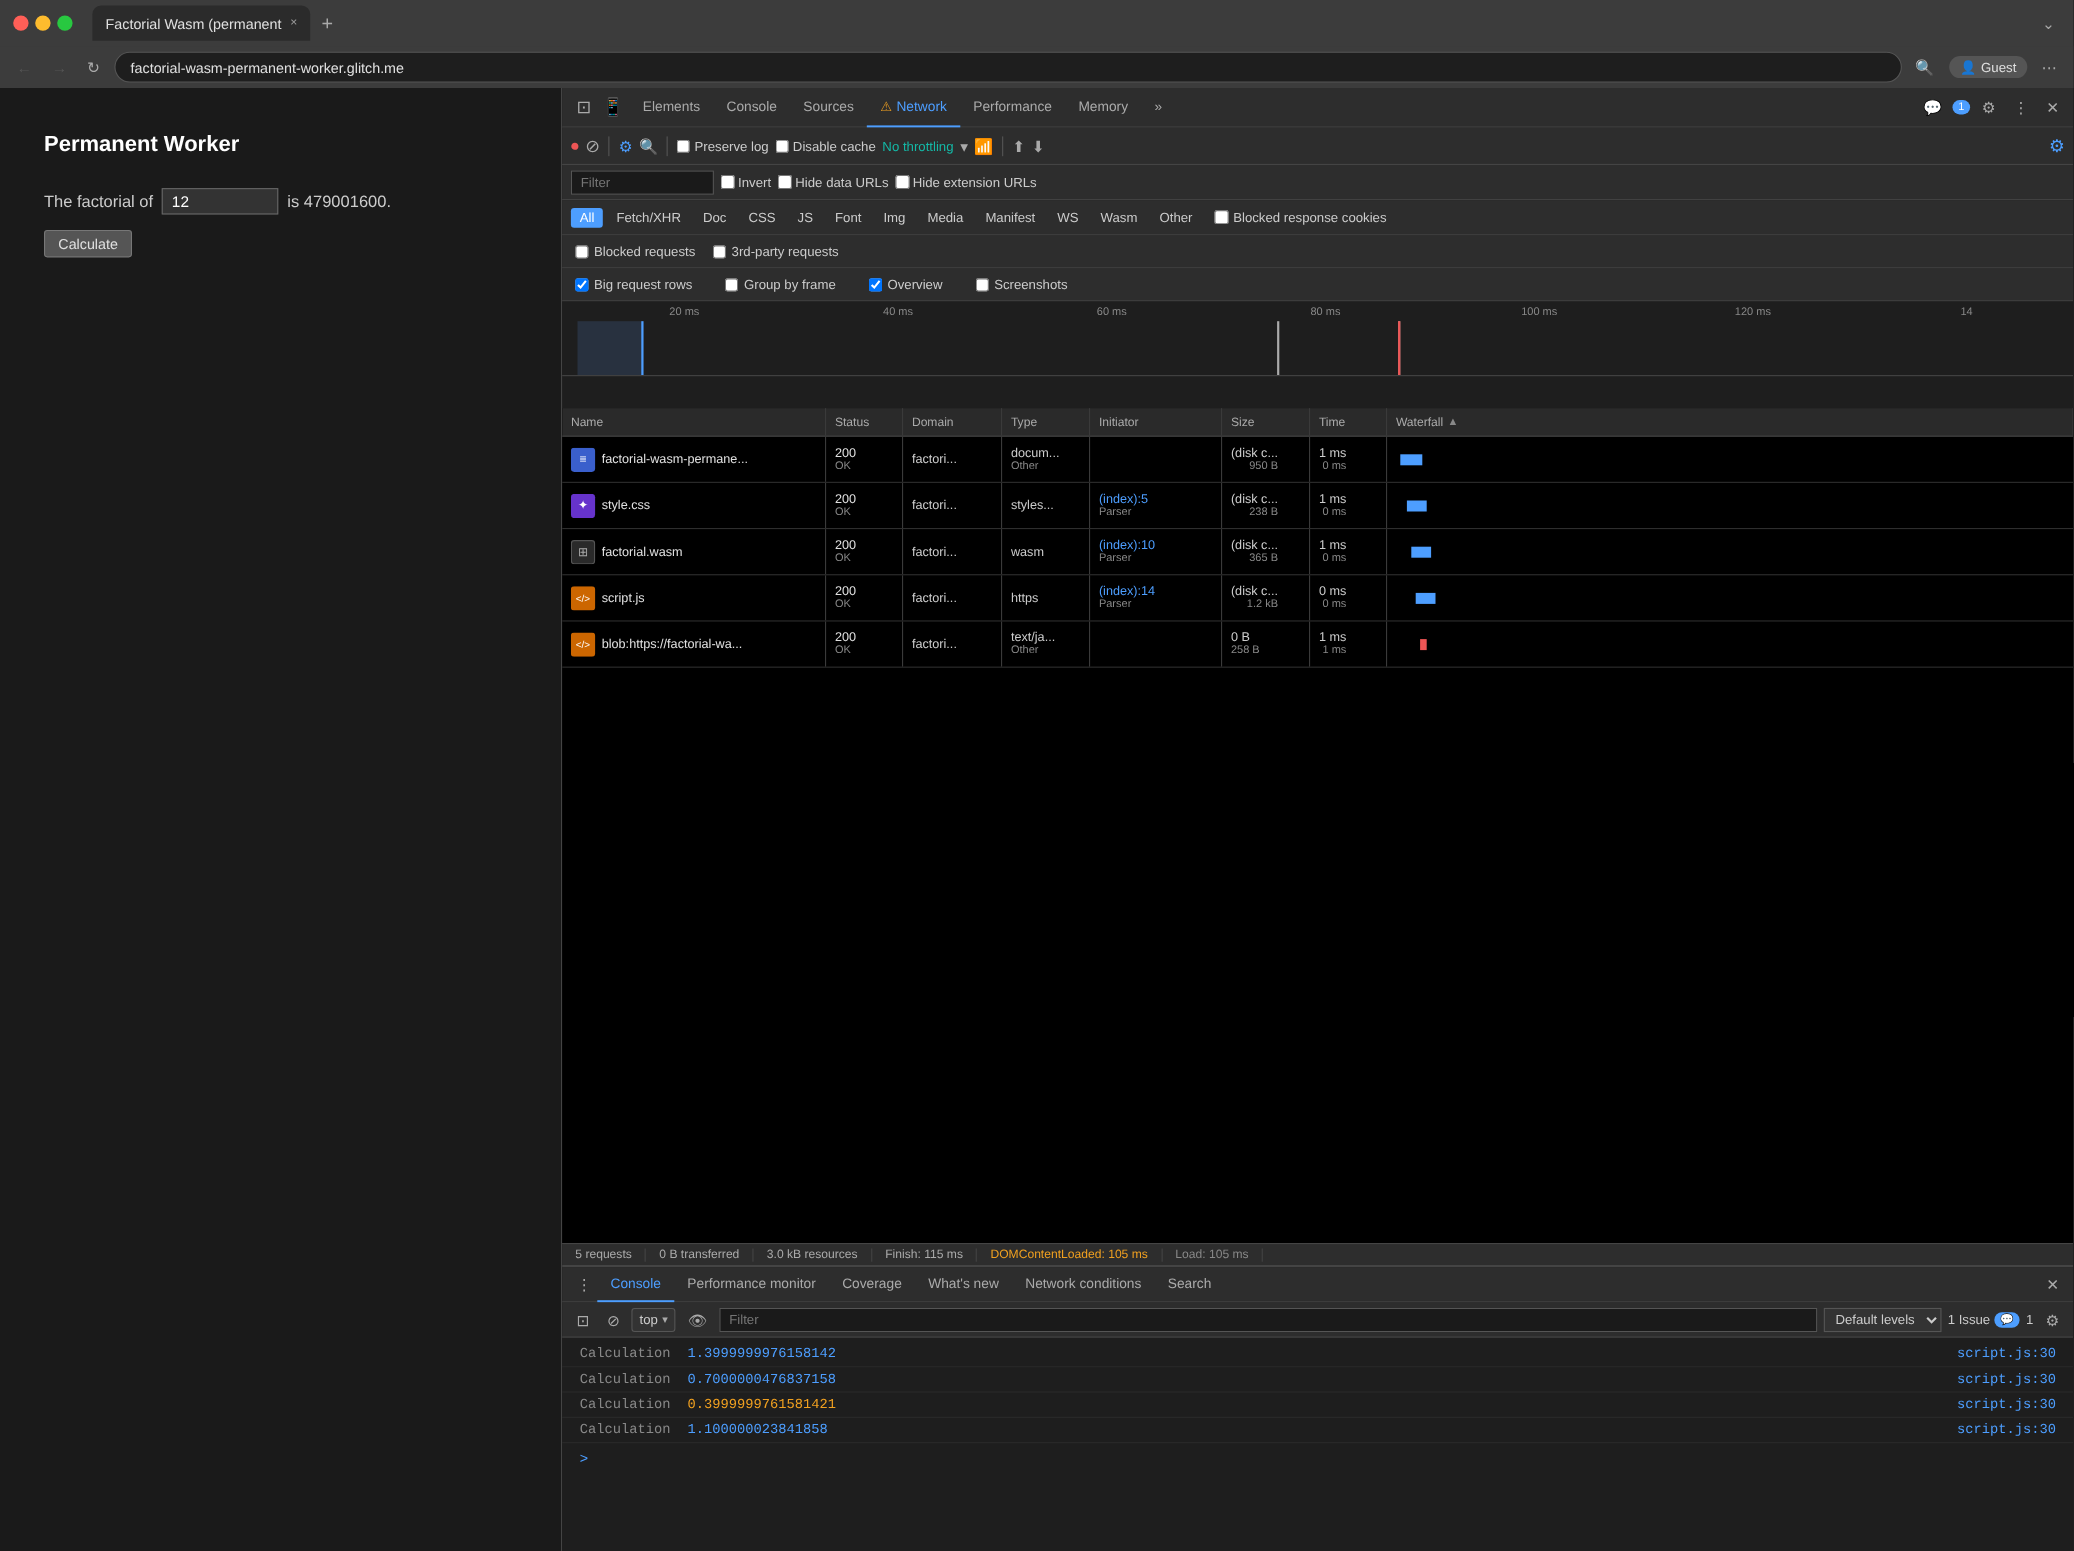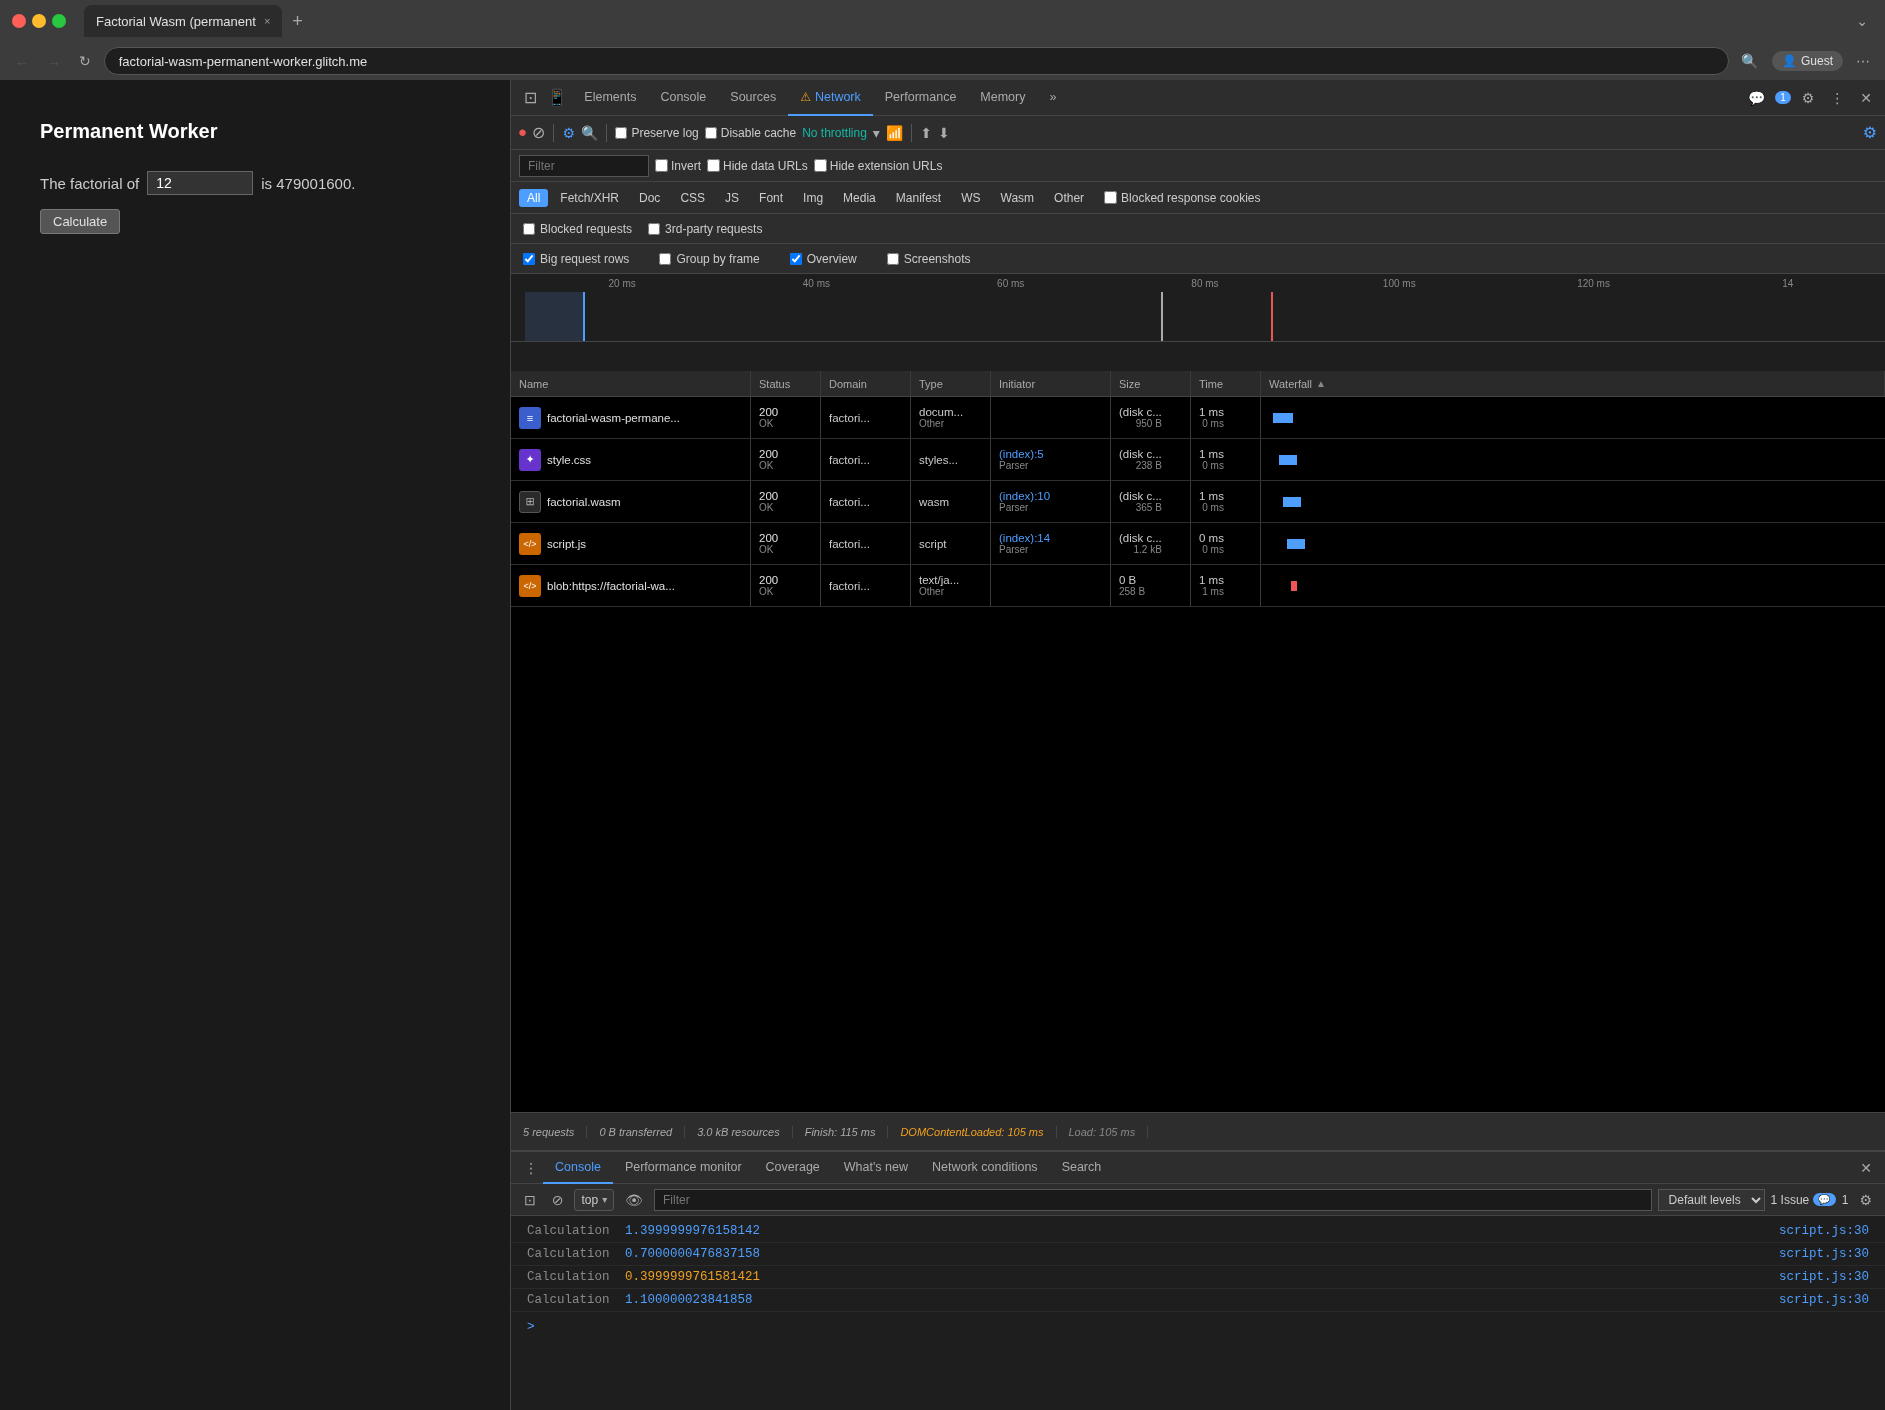--- a/index.html
+++ b/index.html
@@ -491,25 +491,24 @@
     }
 
     
     .status-bar {
       display: flex;
       align-items: center;
       gap: 0;
       background: #2d2d2d;
       border-top: 1px solid #444;
       padding: 0 12px;
-      height: 38px;
+      height: 20px;
       font-size: 11px;
       color: #aaa;
       flex-shrink: 0;
-      font-style: italic;
     }
     .status-item {
       padding: 0 12px;
       border-right: 1px solid #444;
     }
     .status-item:first-child { padding-left: 0; }
     .dom-loaded { color: #f0a020; }
     .load-time { color: #888; }
 
     
@@ -968,21 +967,21 @@
             <span class="name-text">script.js</span>
           </div>
         </div>
         <div class="nt-col col-status">
           <div class="two-line-cell">
             <span class="status-ok">200</span>
             <span style="color:#888;font-size:10px;">OK</span>
           </div>
         </div>
         <div class="nt-col col-domain">factori...</div>
-        <div class="nt-col col-type">script</div>
+        <div class="nt-col col-type">https</div>
         <div class="nt-col col-initiator">
           <div class="two-line-cell">
             <span class="initiator-link">(index):14</span>
             <span class="initiator-sub">Parser</span>
           </div>
         </div>
         <div class="nt-col col-size">
           <div class="two-line-cell">
             <span>(disk c...</span>
             <span class="size-sub">1.2 kB</span>

